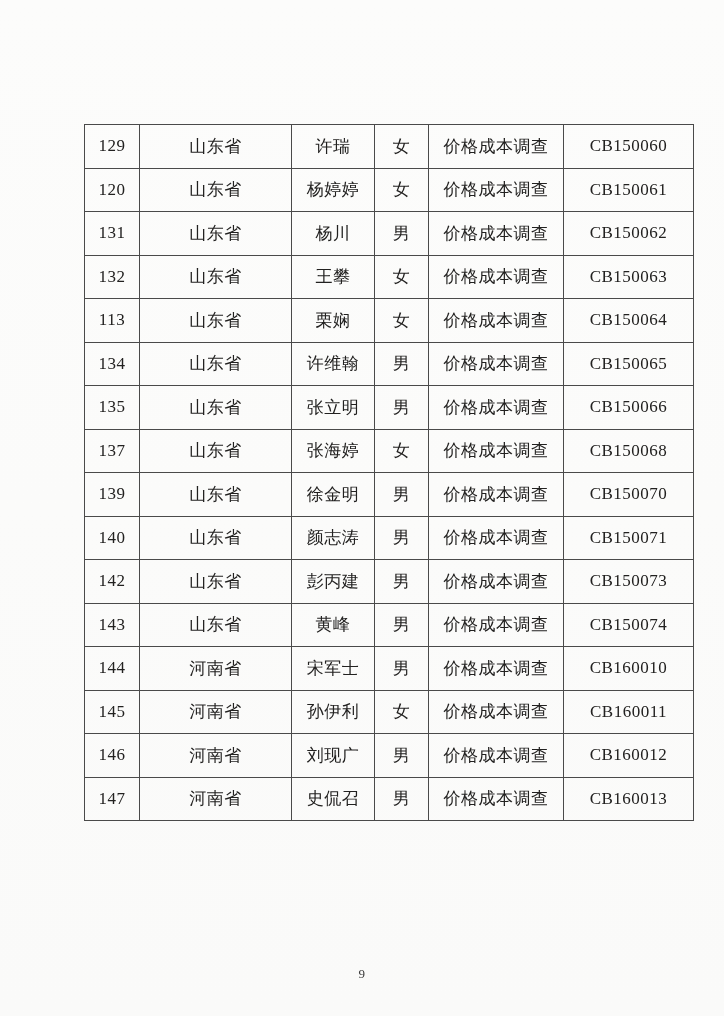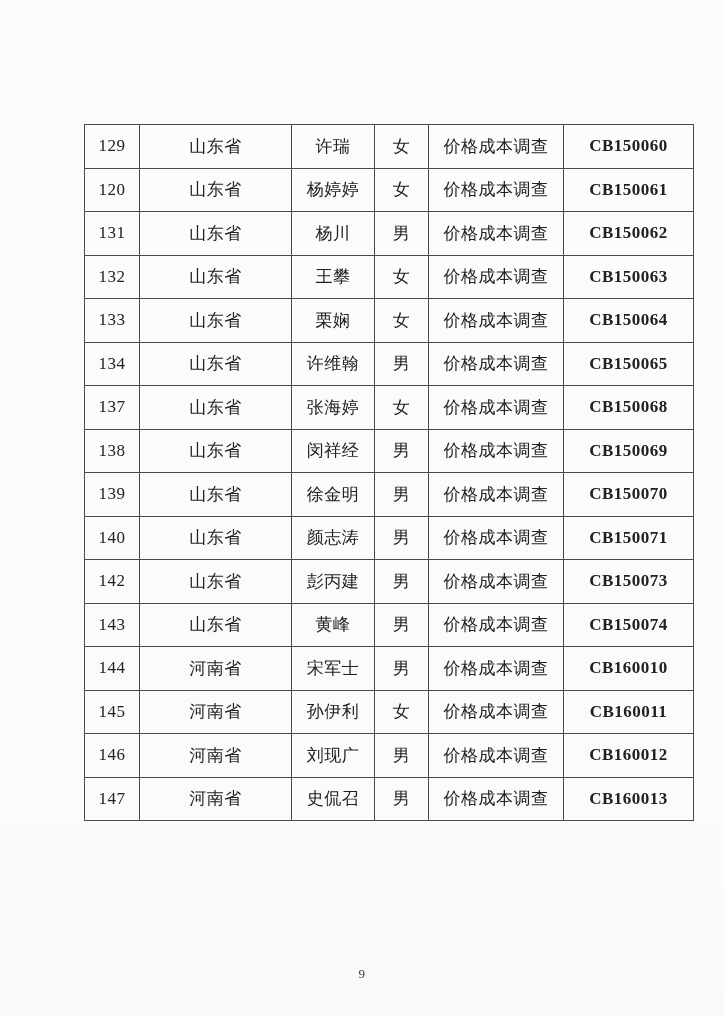--- a/index.html
+++ b/index.html
@@ -38,21 +38,21 @@
     padding: 0;
     font-size: 17px;
     letter-spacing: 0.5px;
     color: #222120;
     white-space: nowrap;
     overflow: hidden;
   }
   table.roster { border: 1px solid #3d3d3d; }
   td.c-no      { font-size: 16.5px; }
   td.c-name    { letter-spacing: 1px; }
-  td.c-cert    { font-size: 16.5px; letter-spacing: 0.8px; font-weight: bold; }
+  td.c-cert    { font-size: 16.5px; letter-spacing: 0.8px; }
   .page-number {
     position: absolute;
     left: 0;
     top: 966px;
     width: 724px;
     text-align: center;
     font-size: 13px;
     color: #3a3a3a;
     letter-spacing: 0.5px;
   }
@@ -98,50 +98,50 @@
         </tr>
         <tr>
           <td class="c-no">132</td>
           <td class="c-province">山东省</td>
           <td class="c-name">王攀</td>
           <td class="c-gender">女</td>
           <td class="c-category">价格成本调查</td>
           <td class="c-cert">CB150063</td>
         </tr>
         <tr>
-          <td class="c-no">133</td>
+          <td class="c-no">113</td>
           <td class="c-province">山东省</td>
           <td class="c-name">栗娴</td>
           <td class="c-gender">女</td>
           <td class="c-category">价格成本调查</td>
           <td class="c-cert">CB150064</td>
         </tr>
         <tr>
           <td class="c-no">134</td>
           <td class="c-province">山东省</td>
           <td class="c-name">许维翰</td>
           <td class="c-gender">男</td>
           <td class="c-category">价格成本调查</td>
           <td class="c-cert">CB150065</td>
         </tr>
         <tr>
+          <td class="c-no">135</td>
+          <td class="c-province">山东省</td>
+          <td class="c-name">张立明</td>
+          <td class="c-gender">男</td>
+          <td class="c-category">价格成本调查</td>
+          <td class="c-cert">CB150066</td>
+        </tr>
+        <tr>
           <td class="c-no">137</td>
           <td class="c-province">山东省</td>
           <td class="c-name">张海婷</td>
           <td class="c-gender">女</td>
           <td class="c-category">价格成本调查</td>
           <td class="c-cert">CB150068</td>
-        </tr>
-        <tr>
-          <td class="c-no">138</td>
-          <td class="c-province">山东省</td>
-          <td class="c-name">闵祥经</td>
-          <td class="c-gender">男</td>
-          <td class="c-category">价格成本调查</td>
-          <td class="c-cert">CB150069</td>
         </tr>
         <tr>
           <td class="c-no">139</td>
           <td class="c-province">山东省</td>
           <td class="c-name">徐金明</td>
           <td class="c-gender">男</td>
           <td class="c-category">价格成本调查</td>
           <td class="c-cert">CB150070</td>
         </tr>
         <tr>

